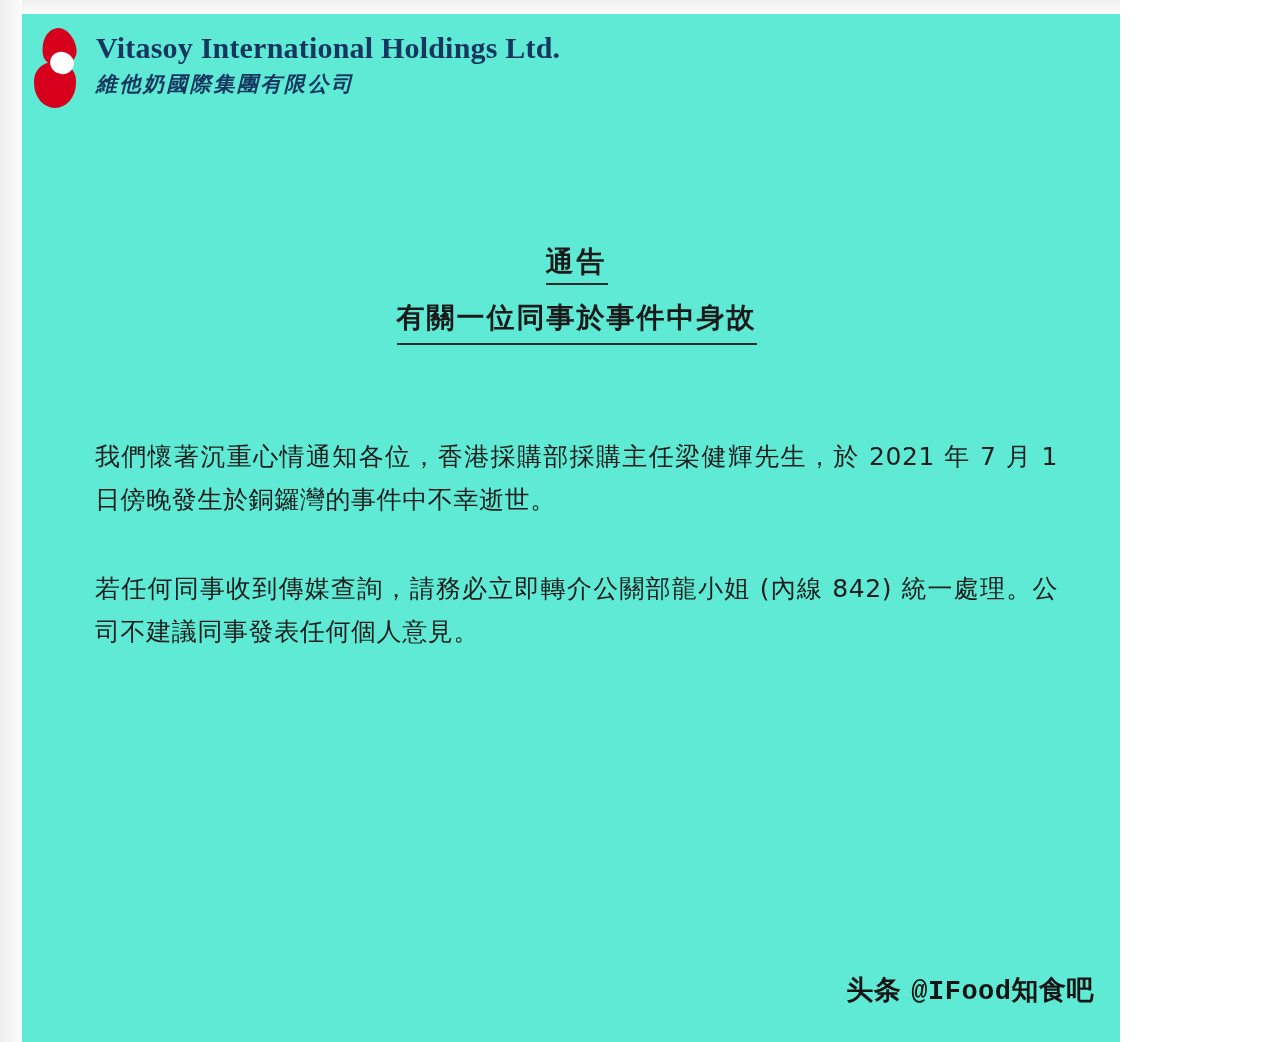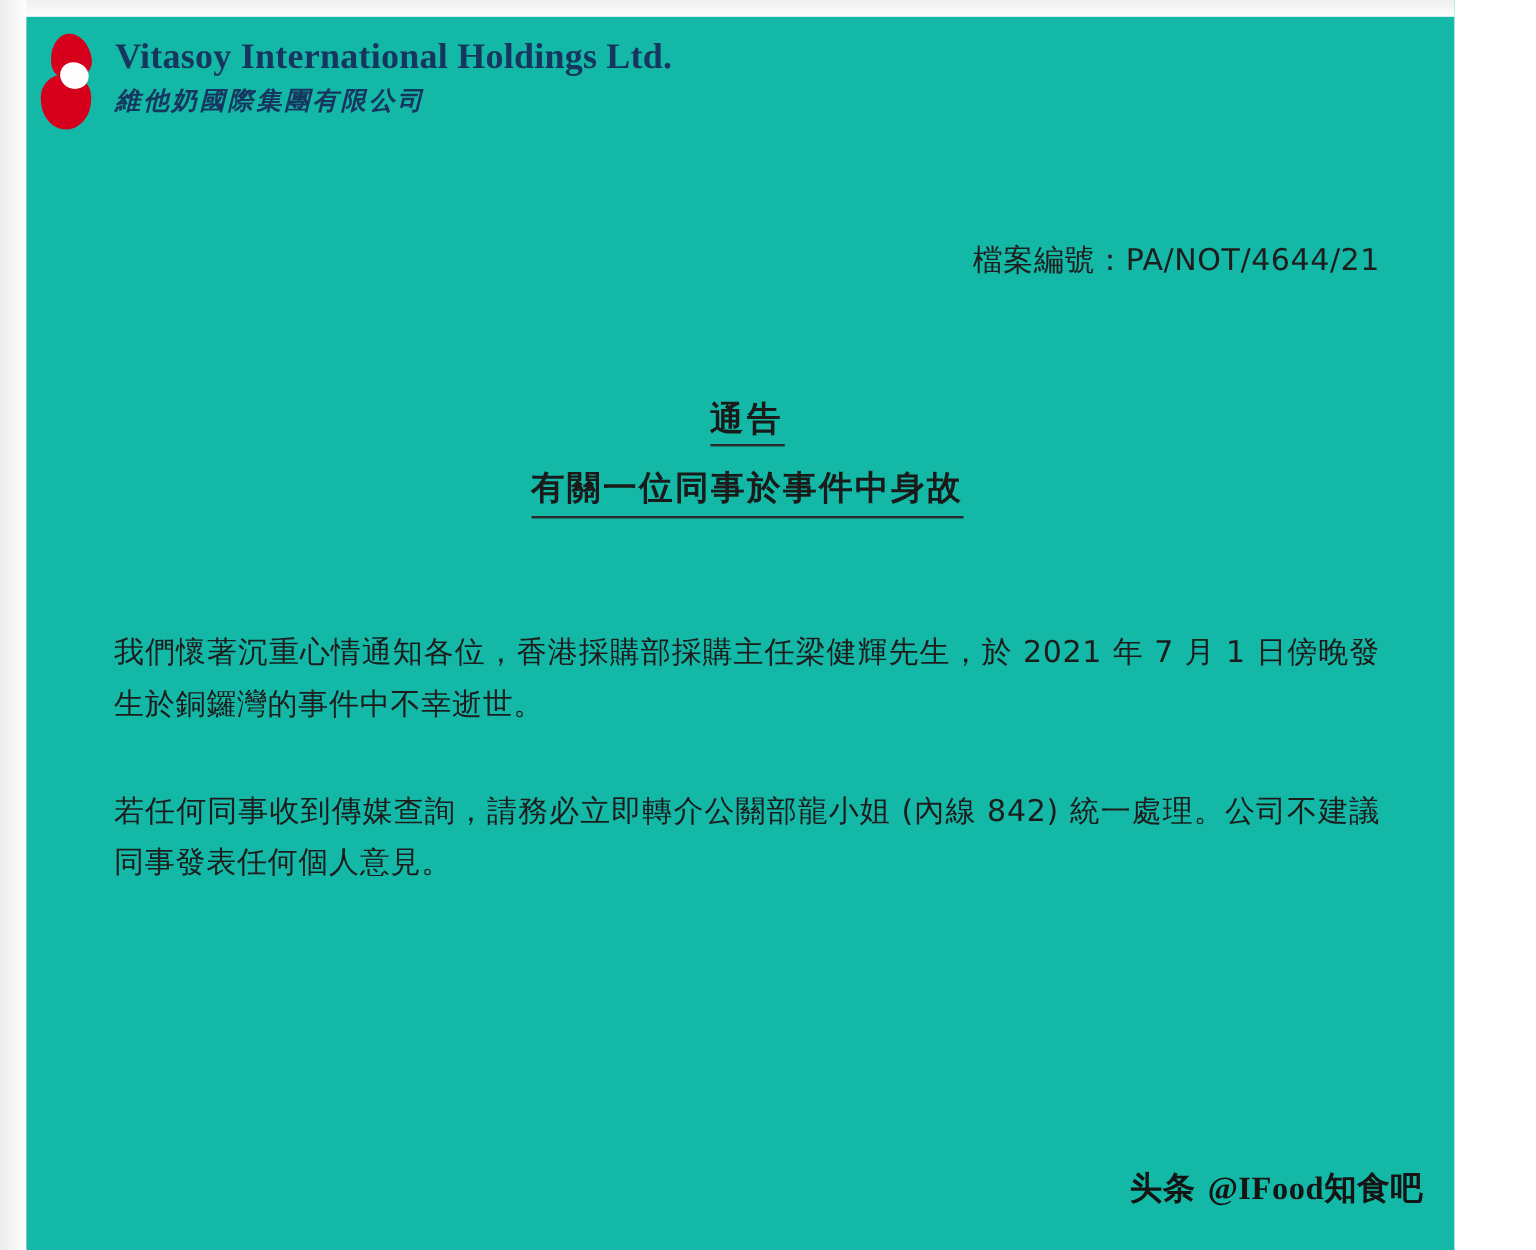--- a/index.html
+++ b/index.html
@@ -10,23 +10,23 @@
   body {
     width: 1280px;
     height: 1042px;
     font-family: "Liberation Sans", sans-serif;
     color: #1a1a1a;
     position: relative;
     overflow: hidden;
   }
   .page {
     position: relative;
-    width: 1212px;
+    width: 1120px;
     height: 1042px;
-    background: #14b8a6;
+    background: #5eead4;
     box-sizing: border-box;
   }
 
   
   .letterhead {
     position: absolute;
     top: 26px;
     left: 30px;
     display: flex;
     align-items: flex-start;
@@ -114,21 +114,21 @@
     font-size: 28px;
     font-weight: bold;
     letter-spacing: 3px;
     border-bottom: 2px solid #2a2a2a;
     padding-bottom: 2px;
     line-height: 1.35;
     margin-top: 43px;
   }
   .doc-subtitle {
     display: inline-block;
-    font-family: Liberation Sans, sans-serif;
+    font-family: Liberation Mono, monospace;
     font-size: 28px;
     font-weight: bold;
     letter-spacing: 2px;
     border-bottom: 2px solid #2a2a2a;
     padding-bottom: 4px;
     margin-top: 16px;
     line-height: 1.35;
   }
   .paragraphs {
     margin-top: 90px;
@@ -144,21 +144,21 @@
   }
   .para:last-child { margin-bottom: 0; }
 
   
   .watermark {
     position: absolute;
     right: 26px;
     bottom: 34px;
     display: flex;
     align-items: center;
-    font-family: Liberation Serif, serif;
+    font-family: Liberation Mono, monospace;
     font-size: 27px;
     font-weight: bold;
     color: #141414;
     letter-spacing: 0.5px;
     justify-content: flex-end;
   }
   .watermark .wm-brand { margin-right: 10px; }
 
   
   .edge-left {
@@ -189,21 +189,20 @@
       <div class="notch"></div>
     </div>
     <div class="logo-text">
       <div class="company-en">Vitasoy International Holdings Ltd.</div>
       <div class="company-zh">維他奶國際集團有限公司</div>
     </div>
   </div>
 
   <div class="doc">
 
-    <div class="file-ref">檔案編號：PA/NOT/4644/21</div>
 
     <div class="title-block">
       <div class="doc-title">通告</div>
       <br>
       <div class="doc-subtitle">有關一位同事於事件中身故</div>
     </div>
 
     <div class="paragraphs">
       <p class="para">我們懷著沉重心情通知各位，香港採購部採購主任梁健輝先生，於 2021 年 7 月 1 日傍晚發生於銅鑼灣的事件中不幸逝世。</p>
       <p class="para">若任何同事收到傳媒查詢，請務必立即轉介公關部龍小姐 (內線 842) 統一處理。公司不建議同事發表任何個人意見。</p>

